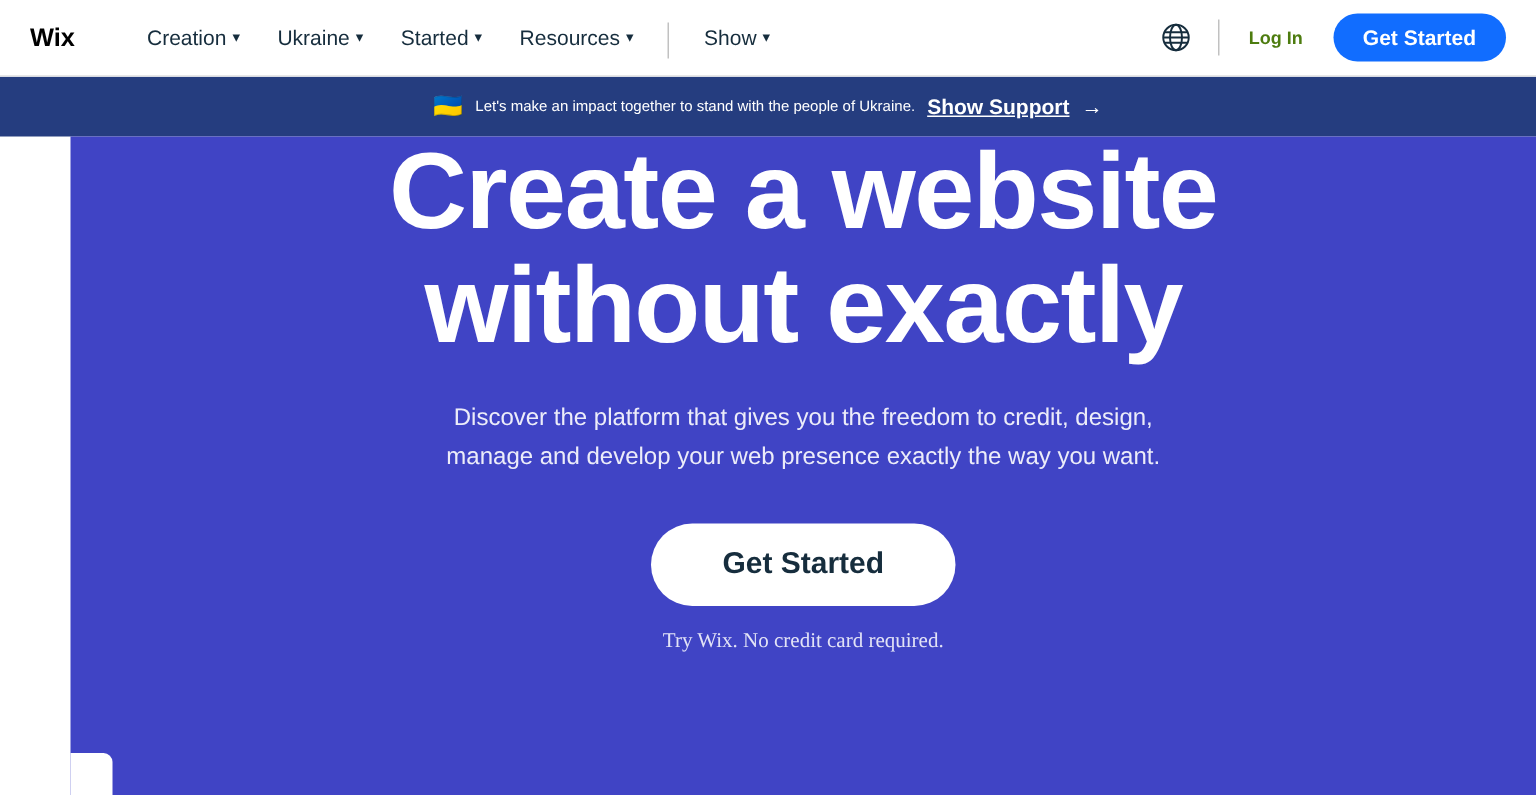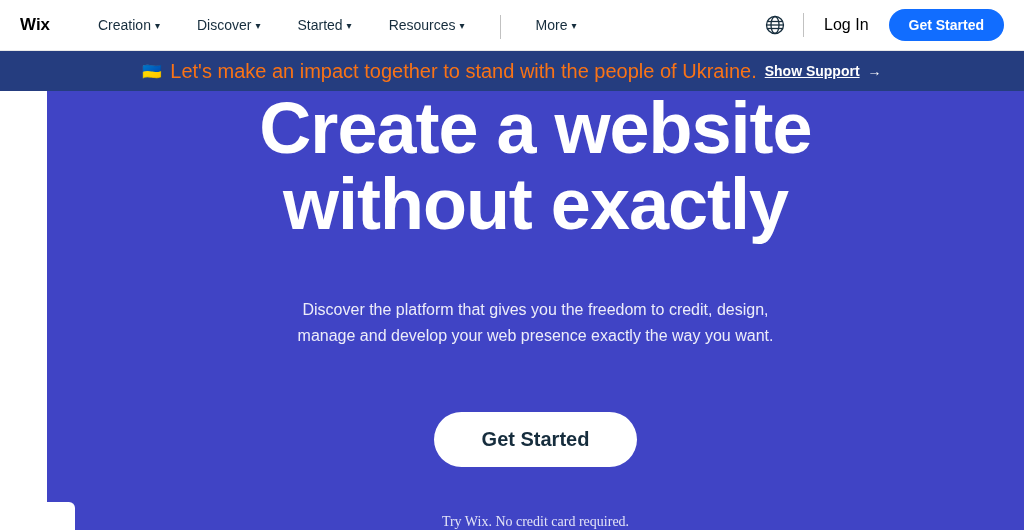--- a/index.html
+++ b/index.html
@@ -35,21 +35,21 @@
     }
 
     .wix-logo {
       width: 44px;
       height: 20px;
     }
 
     .nav-links {
       display: flex;
       align-items: flex-end;
-      gap: 17px;
+      gap: 5px;
       flex: 1;
     }
 
     .nav-item {
       display: flex;
       align-items: center;
       gap: 4px;
       padding: 6px 10px;
       font-size: 14px;
       font-weight: 500;
@@ -94,23 +94,23 @@
 
     .right-divider {
       width: 1px;
       height: 24px;
       background: #c1c1c1;
     }
 
     .login-btn {
       background: none;
       border: none;
-      font-size: 16px;
-      font-weight: 400;
-      color: #000000;
+      font-size: 12px;
+      font-weight: 700;
+      color: #4d7c0f;
       cursor: pointer;
       padding: 6px 8px;
       border-radius: 4px;
     }
 
     .get-started-nav-btn {
       background: #116dff;
       color: #fff;
       border: none;
       border-radius: 100px;
@@ -125,22 +125,22 @@
     .banner {
       background: #253d7f;
       height: 40px;
       display: flex;
       align-items: center;
       justify-content: center;
       gap: 8px;
     }
 
     .banner-text {
-      color: #f97316;
-      font-size: 20px;
+      color: #ffffff;
+      font-size: 10px;
     }
 
     .banner-flag {
       font-size: 16px;
     }
 
     .banner-link {
       color: #fff;
       font-size: 14px;
       font-weight: 700;
@@ -153,21 +153,21 @@
       font-size: 14px;
     }
 
     
     .hero {
       background: #4044c5;
       height: calc(530px - 51px - 40px);
       display: flex;
       flex-direction: column;
       align-items: center;
-      justify-content: space-between;
+      justify-content: flex-start;
       text-align: center;
       padding: 0 40px;
       position: relative;
       margin-left: 47px;
     }
 
     .hero-title {
       font-size: 72px;
       font-weight: 800;
       color: #fff;
@@ -228,34 +228,34 @@
       <text x="0" y="20" font-family="Arial Black, sans-serif" font-weight="900" font-size="22" fill="#000">Wix</text>
     </svg>
   </div>
 
   <div class="nav-links">
     <div class="nav-item">
       <span>Creation</span>
       <span class="chevron">▾</span>
     </div>
     <div class="nav-item">
-      <span>Discover</span>
+      <span>Ukraine</span>
       <span class="chevron">▾</span>
     </div>
     <div class="nav-item">
       <span>Started</span>
       <span class="chevron">▾</span>
     </div>
     <div class="nav-item">
       <span>Resources</span>
       <span class="chevron">▾</span>
     </div>
     <div class="nav-divider"></div>
     <div class="nav-item">
-      <span>More</span>
+      <span>Show</span>
       <span class="chevron">▾</span>
     </div>
   </div>
 
   <div class="navbar-right">
     <button class="globe-btn">
       <svg width="20" height="20" viewBox="0 0 20 20" fill="none" xmlns="http://www.w3.org/2000/svg">
         <circle cx="10" cy="10" r="8.5" stroke="#162d3d" stroke-width="1.3"></circle>
         <ellipse cx="10" cy="10" rx="4" ry="8.5" stroke="#162d3d" stroke-width="1.3"></ellipse>
         <line x1="1.5" y1="10" x2="18.5" y2="10" stroke="#162d3d" stroke-width="1.3"></line>

